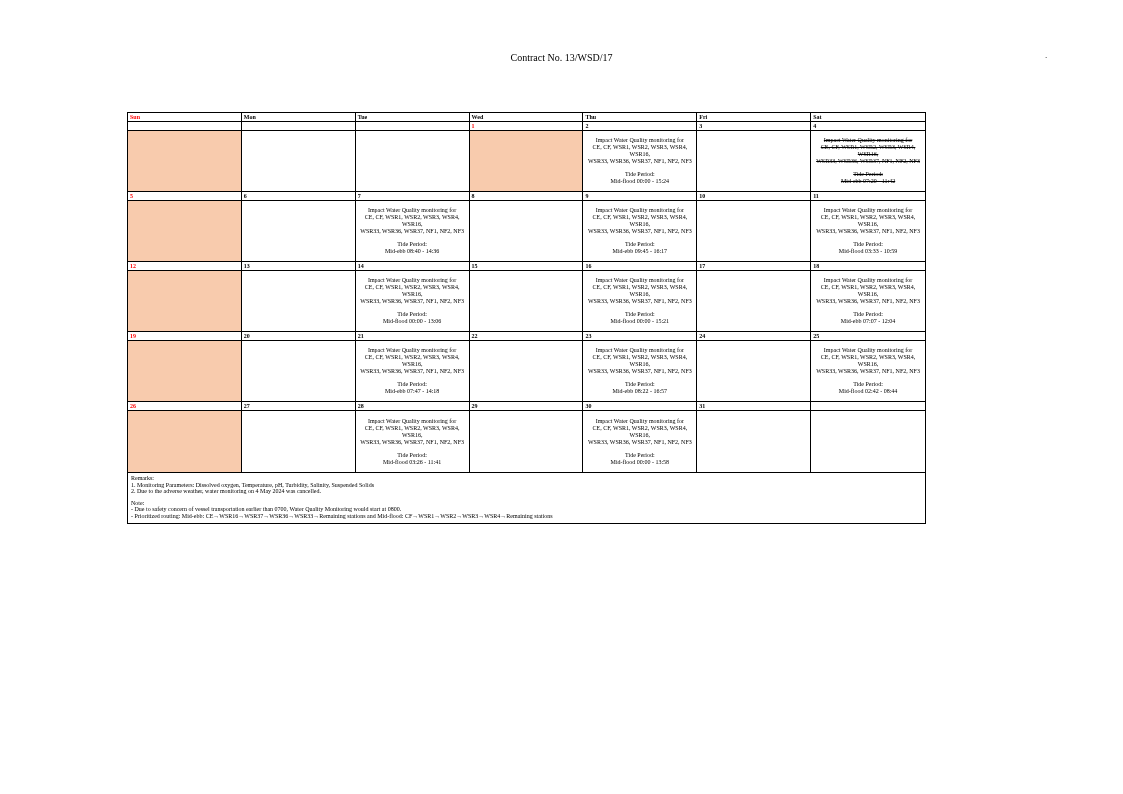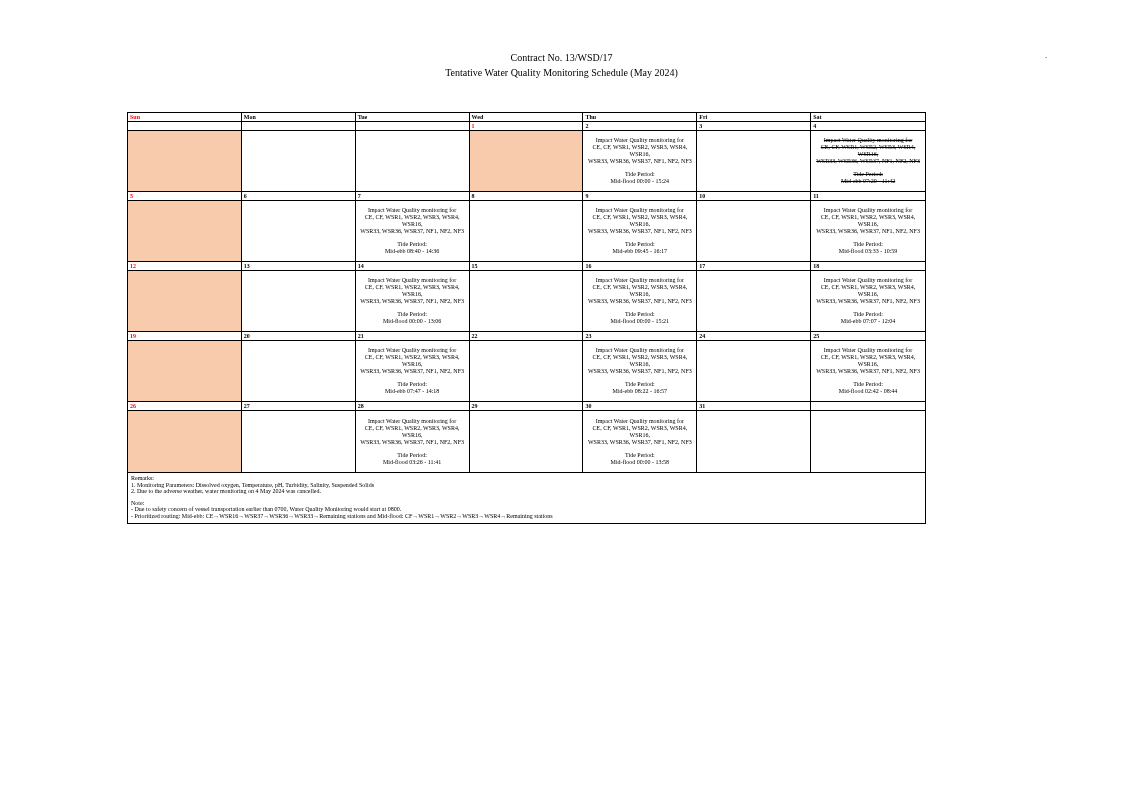--- a/index.html
+++ b/index.html
@@ -39,21 +39,20 @@
     border:1px solid #000; padding:2px 3px; font-size:6px; line-height:6.6px; }
   .f-gap { height:5px; }
 </style>
 </head>
 <body>
 
 <div id="page">
 
   <div id="title-block">
     <div class="t-line">Contract No. 13/WSD/17</div>
-    <div class="t-line">Tentative Water Quality Monitoring Schedule (May 2024)</div>
   </div>
 
   <div id="stray-dot">.</div>
 
   <div id="calendar">
       <div class="cal-header-row">
         <div class="cal-header-cell red">Sun</div>
         <div class="cal-header-cell">Mon</div>
         <div class="cal-header-cell">Tue</div>
         <div class="cal-header-cell">Wed</div>

